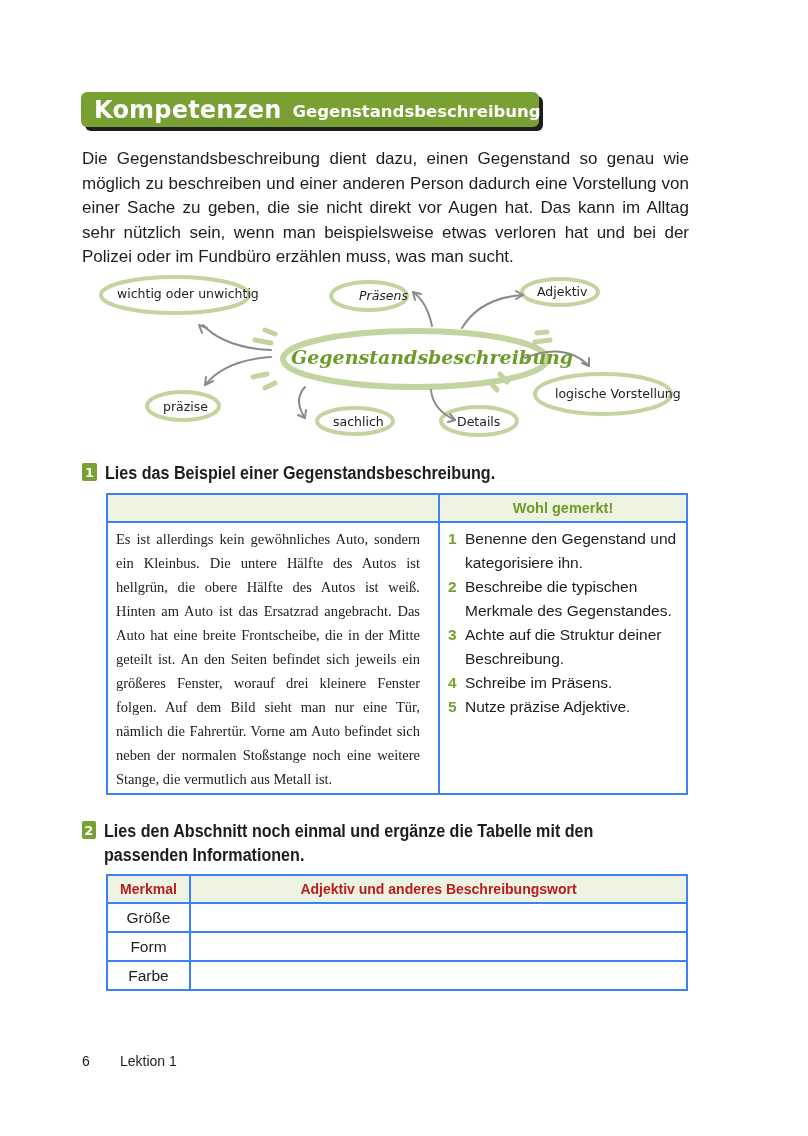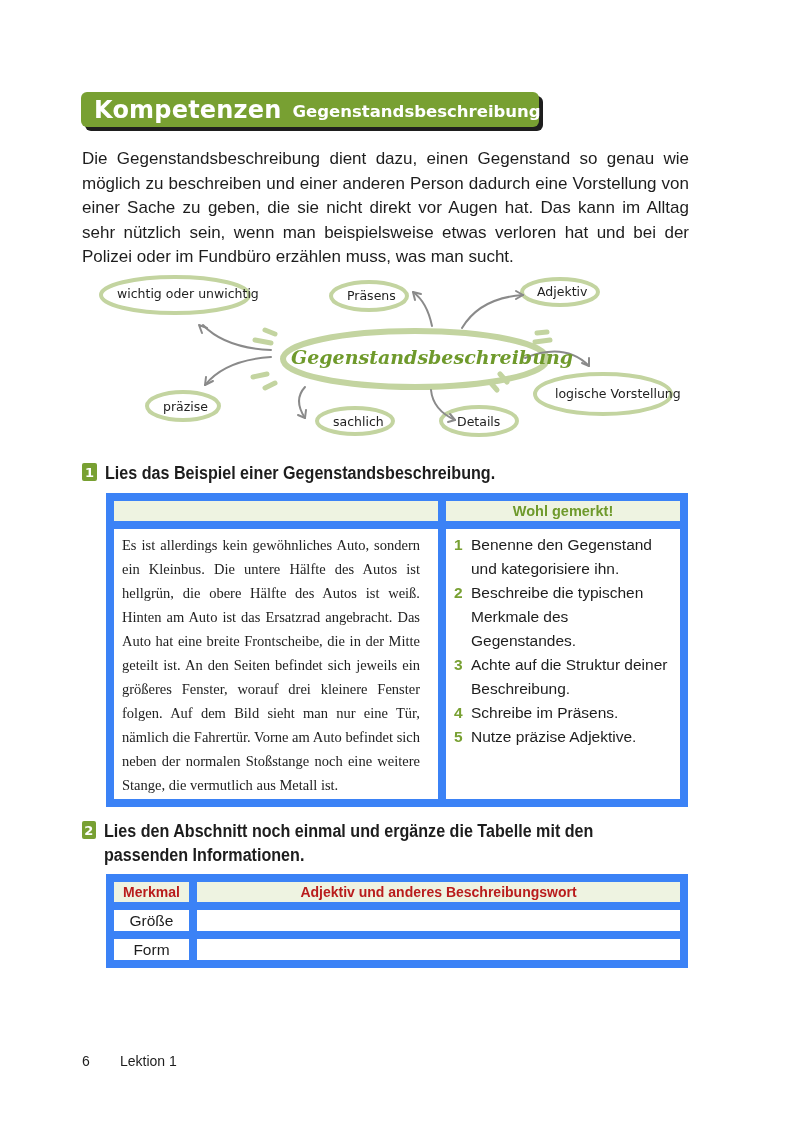--- a/index.html
+++ b/index.html
@@ -17,21 +17,21 @@
   .mindmap { position: absolute; left: 95px; top: 270px; width: 620px; height: 172px; }
   .mindmap svg { position: absolute; left: 0; top: 0; }
   .mm-label { position: absolute; font-family: "DejaVu Sans", sans-serif; font-size: 12.5px; color: #222; white-space: nowrap; }
   .mm-center { position: absolute; font-family: "DejaVu Serif", serif; font-style: italic; font-weight: bold; font-size: 19px; color: #6f9a2c; white-space: nowrap; }
 
   .task { position: absolute; display: flex; align-items: flex-start; }
   .task-num { width: 15px; height: 18px; background: #78a032; color: #fff; font-family: "DejaVu Sans", sans-serif; font-weight: bold; font-size: 13px; display: flex; align-items: center; justify-content: center; border-radius: 2px; margin-right: 8px; margin-top: 2px; }
   .task-text { font-family: "Liberation Sans", sans-serif; font-weight: bold; font-size: 17.5px; line-height: 24px; color: #1d1d1d; transform: scaleX(0.92); transform-origin: left; }
 
   table { border-collapse: collapse; position: absolute; }
-  td, th { border: 8px solid #3b82f6; }
+  td, th { border: 2px solid #3b82f6; }
 
   .t1 { left: 106px; top: 493px; width: 582px; }
   .t1 th { background: #eef3e1; height: 28px; color: #6f9a2c; font-family: "Liberation Sans", sans-serif; font-weight: bold; font-size: 14.5px; }
   .t1 td { vertical-align: top; }
   .story { font-family: "Liberation Serif", serif; font-size: 14.5px; line-height: 24px; text-align: justify; padding: 4px 18px 2px 8px; color: #222; width: 332px; }
   .tips { padding: 4px 4px 0 8px; }
   .tip { display: flex; font-size: 15.5px; line-height: 24px; color: #1d1d1d; }
   .tip-n { width: 17px; color: #78a032; font-weight: bold; flex-shrink: 0; }
 
   .t2 { left: 106px; top: 874px; width: 582px; }
@@ -88,21 +88,21 @@
       <path d="M428 25 L421 21 M428 25 L421 29"></path>
       <path d="M430 88 Q470 72 494 96"></path>
       <path d="M494 96 L487 93 M494 96 L494 88"></path>
       <path d="M210 117 Q198 130 210 148"></path>
       <path d="M210 148 L203 145 M210 148 L211 140"></path>
       <path d="M336 120 Q338 140 360 150"></path>
       <path d="M360 150 L353 152 M360 150 L355 144"></path>
     </g>
   </svg>
   <span class="mm-label" style="left:22px;top:16px;">wichtig oder unwichtig</span>
-  <span class="mm-label" style="left:252px;top:18px;">Präsens</span>
+  <span class="mm-label" style="left:264px;top:18px;font-style:italic;">Präsens</span>
   <span class="mm-label" style="left:442px;top:14px;">Adjektiv</span>
   <span class="mm-label" style="left:460px;top:116px;">logische Vorstellung</span>
   <span class="mm-label" style="left:68px;top:129px;">präzise</span>
   <span class="mm-label" style="left:238px;top:144px;">sachlich</span>
   <span class="mm-label" style="left:362px;top:144px;">Details</span>
   <span class="mm-center" style="left:196px;top:76px;">Gegenstandsbeschreibung</span>
 </div>
 
 <div class="task" style="left:82px;top:461px;">
   <span class="task-num">1</span>
@@ -155,17 +155,21 @@
     <th>Adjektiv und anderes Beschreibungswort</th>
   </tr>
   <tr>
     <td>Größe</td>
     <td></td>
   </tr>
   <tr>
     <td>Form</td>
     <td></td>
   </tr>
+  <tr>
+    <td>Farbe</td>
+    <td></td>
+  </tr>
 </tbody>
   </table>
 
 <span class="footer" style="left:82px;">6</span>
 <span class="footer" style="left:120px;">Lektion 1</span>
 
 </body></html>

